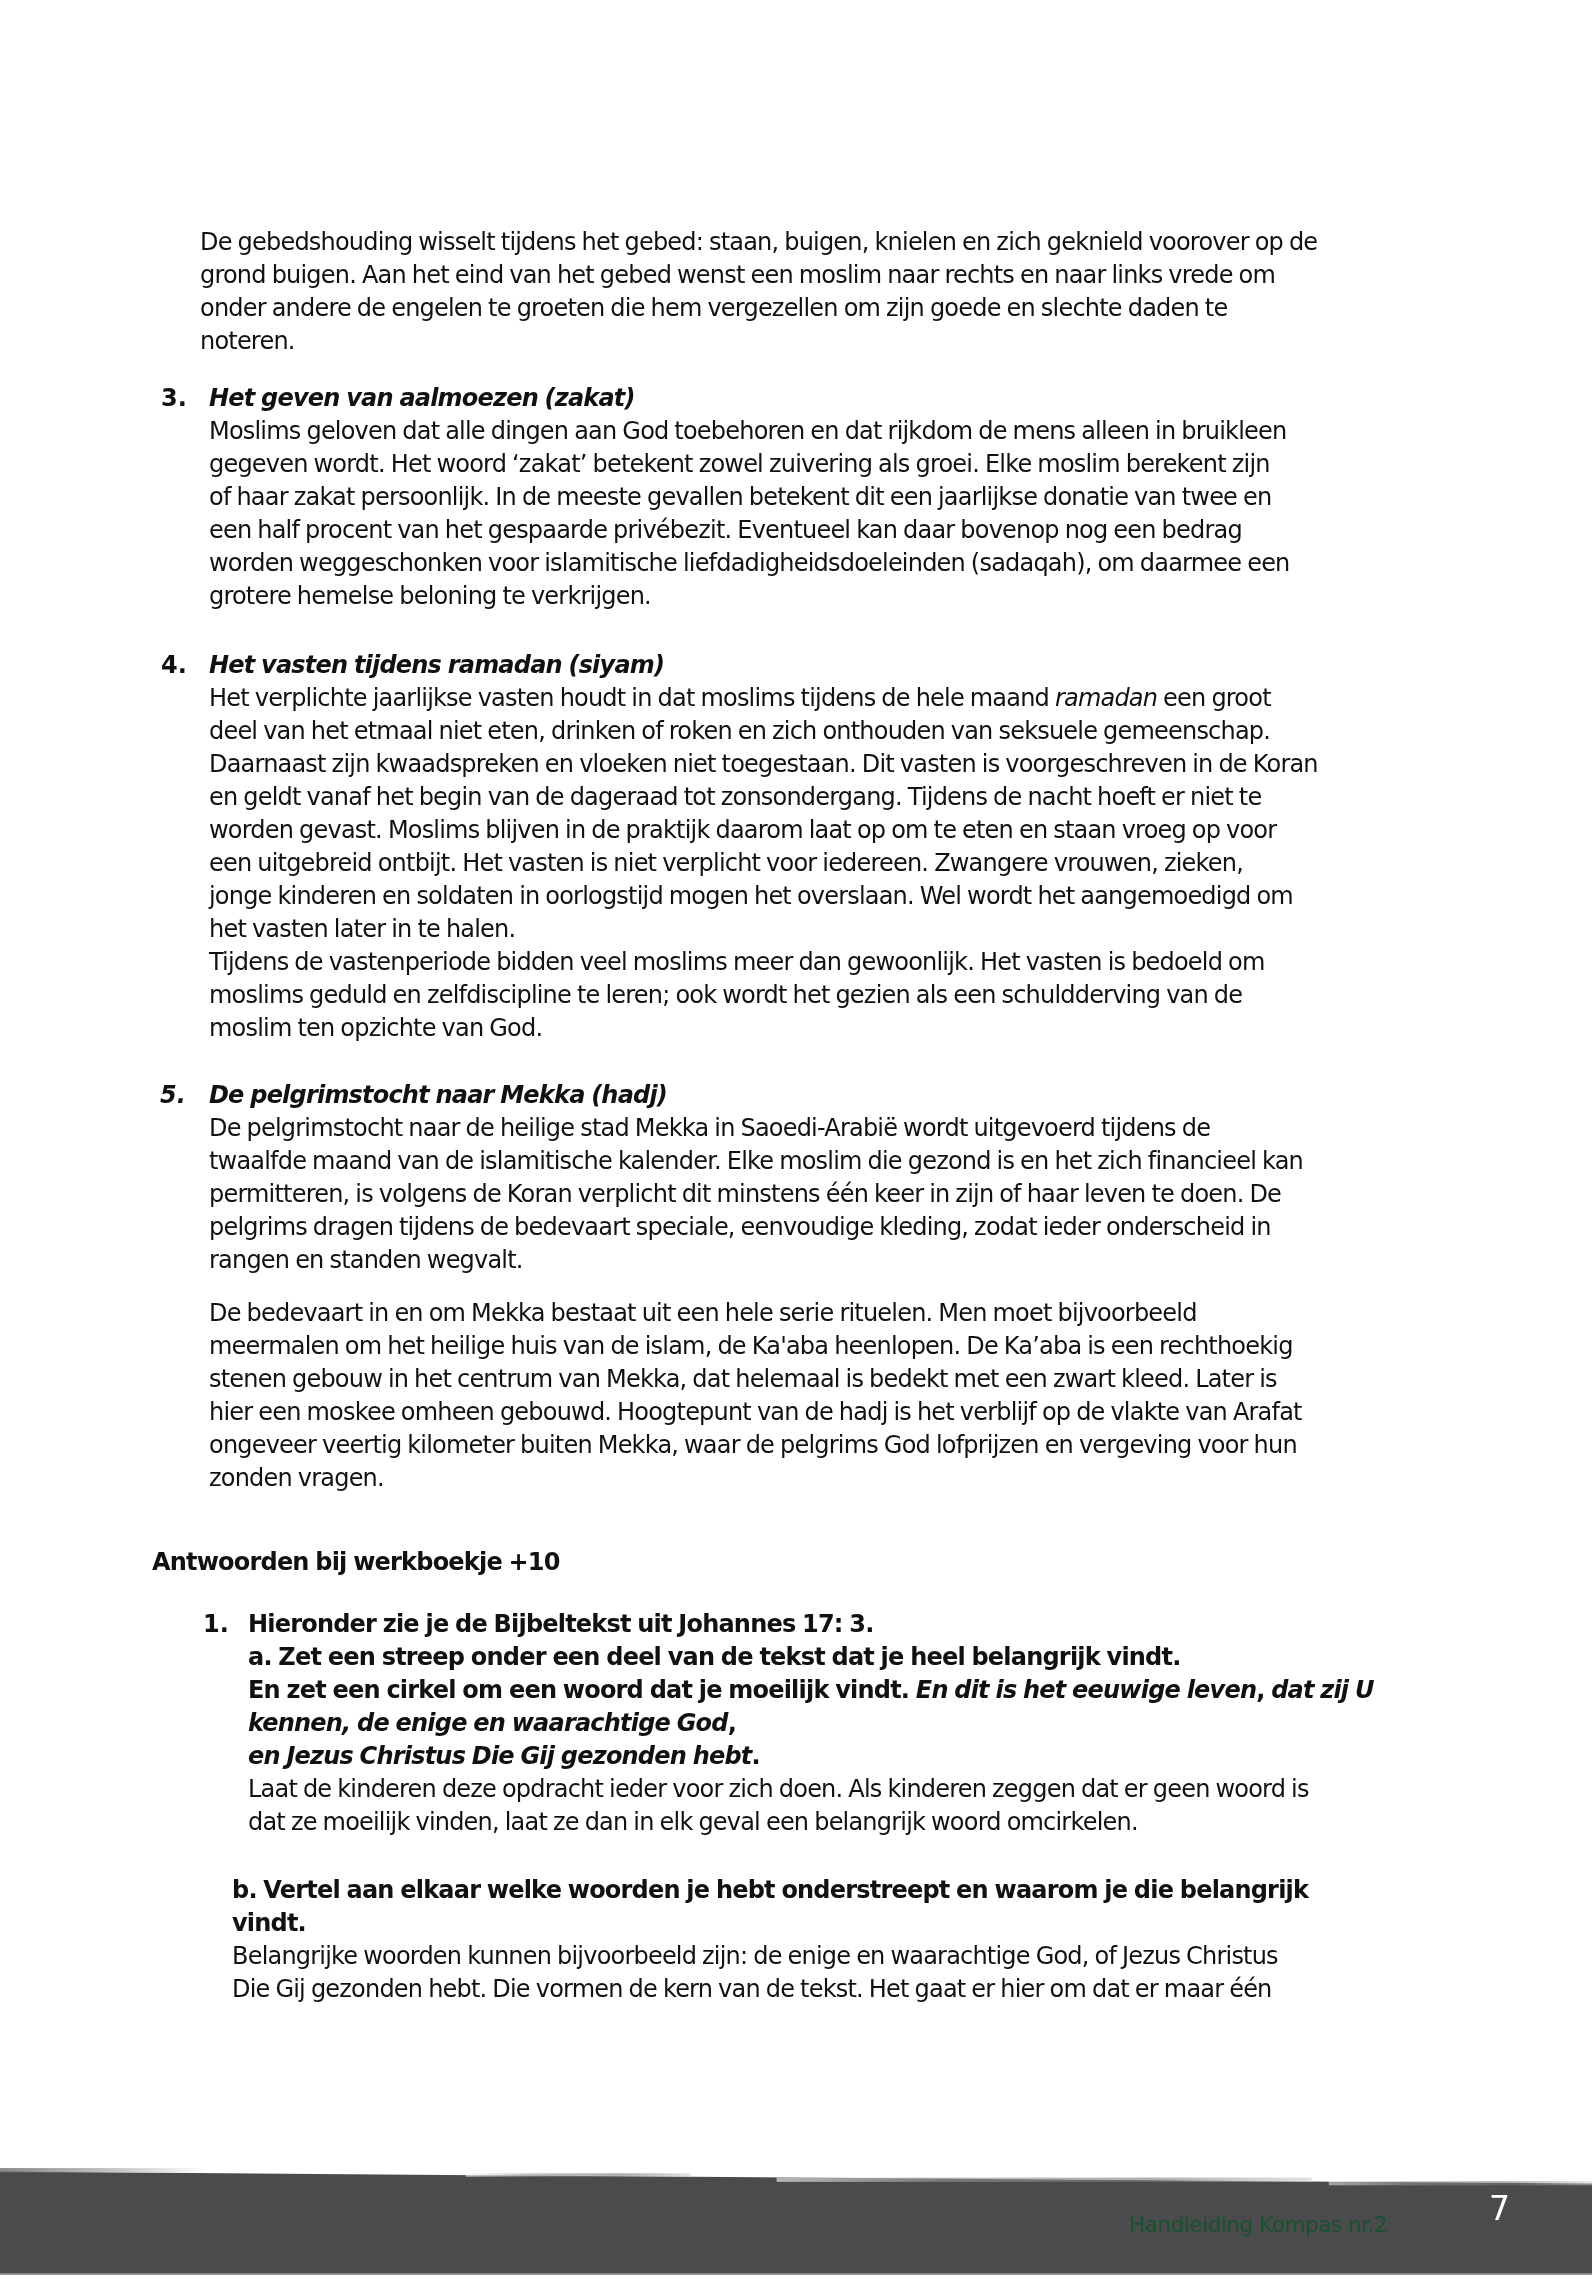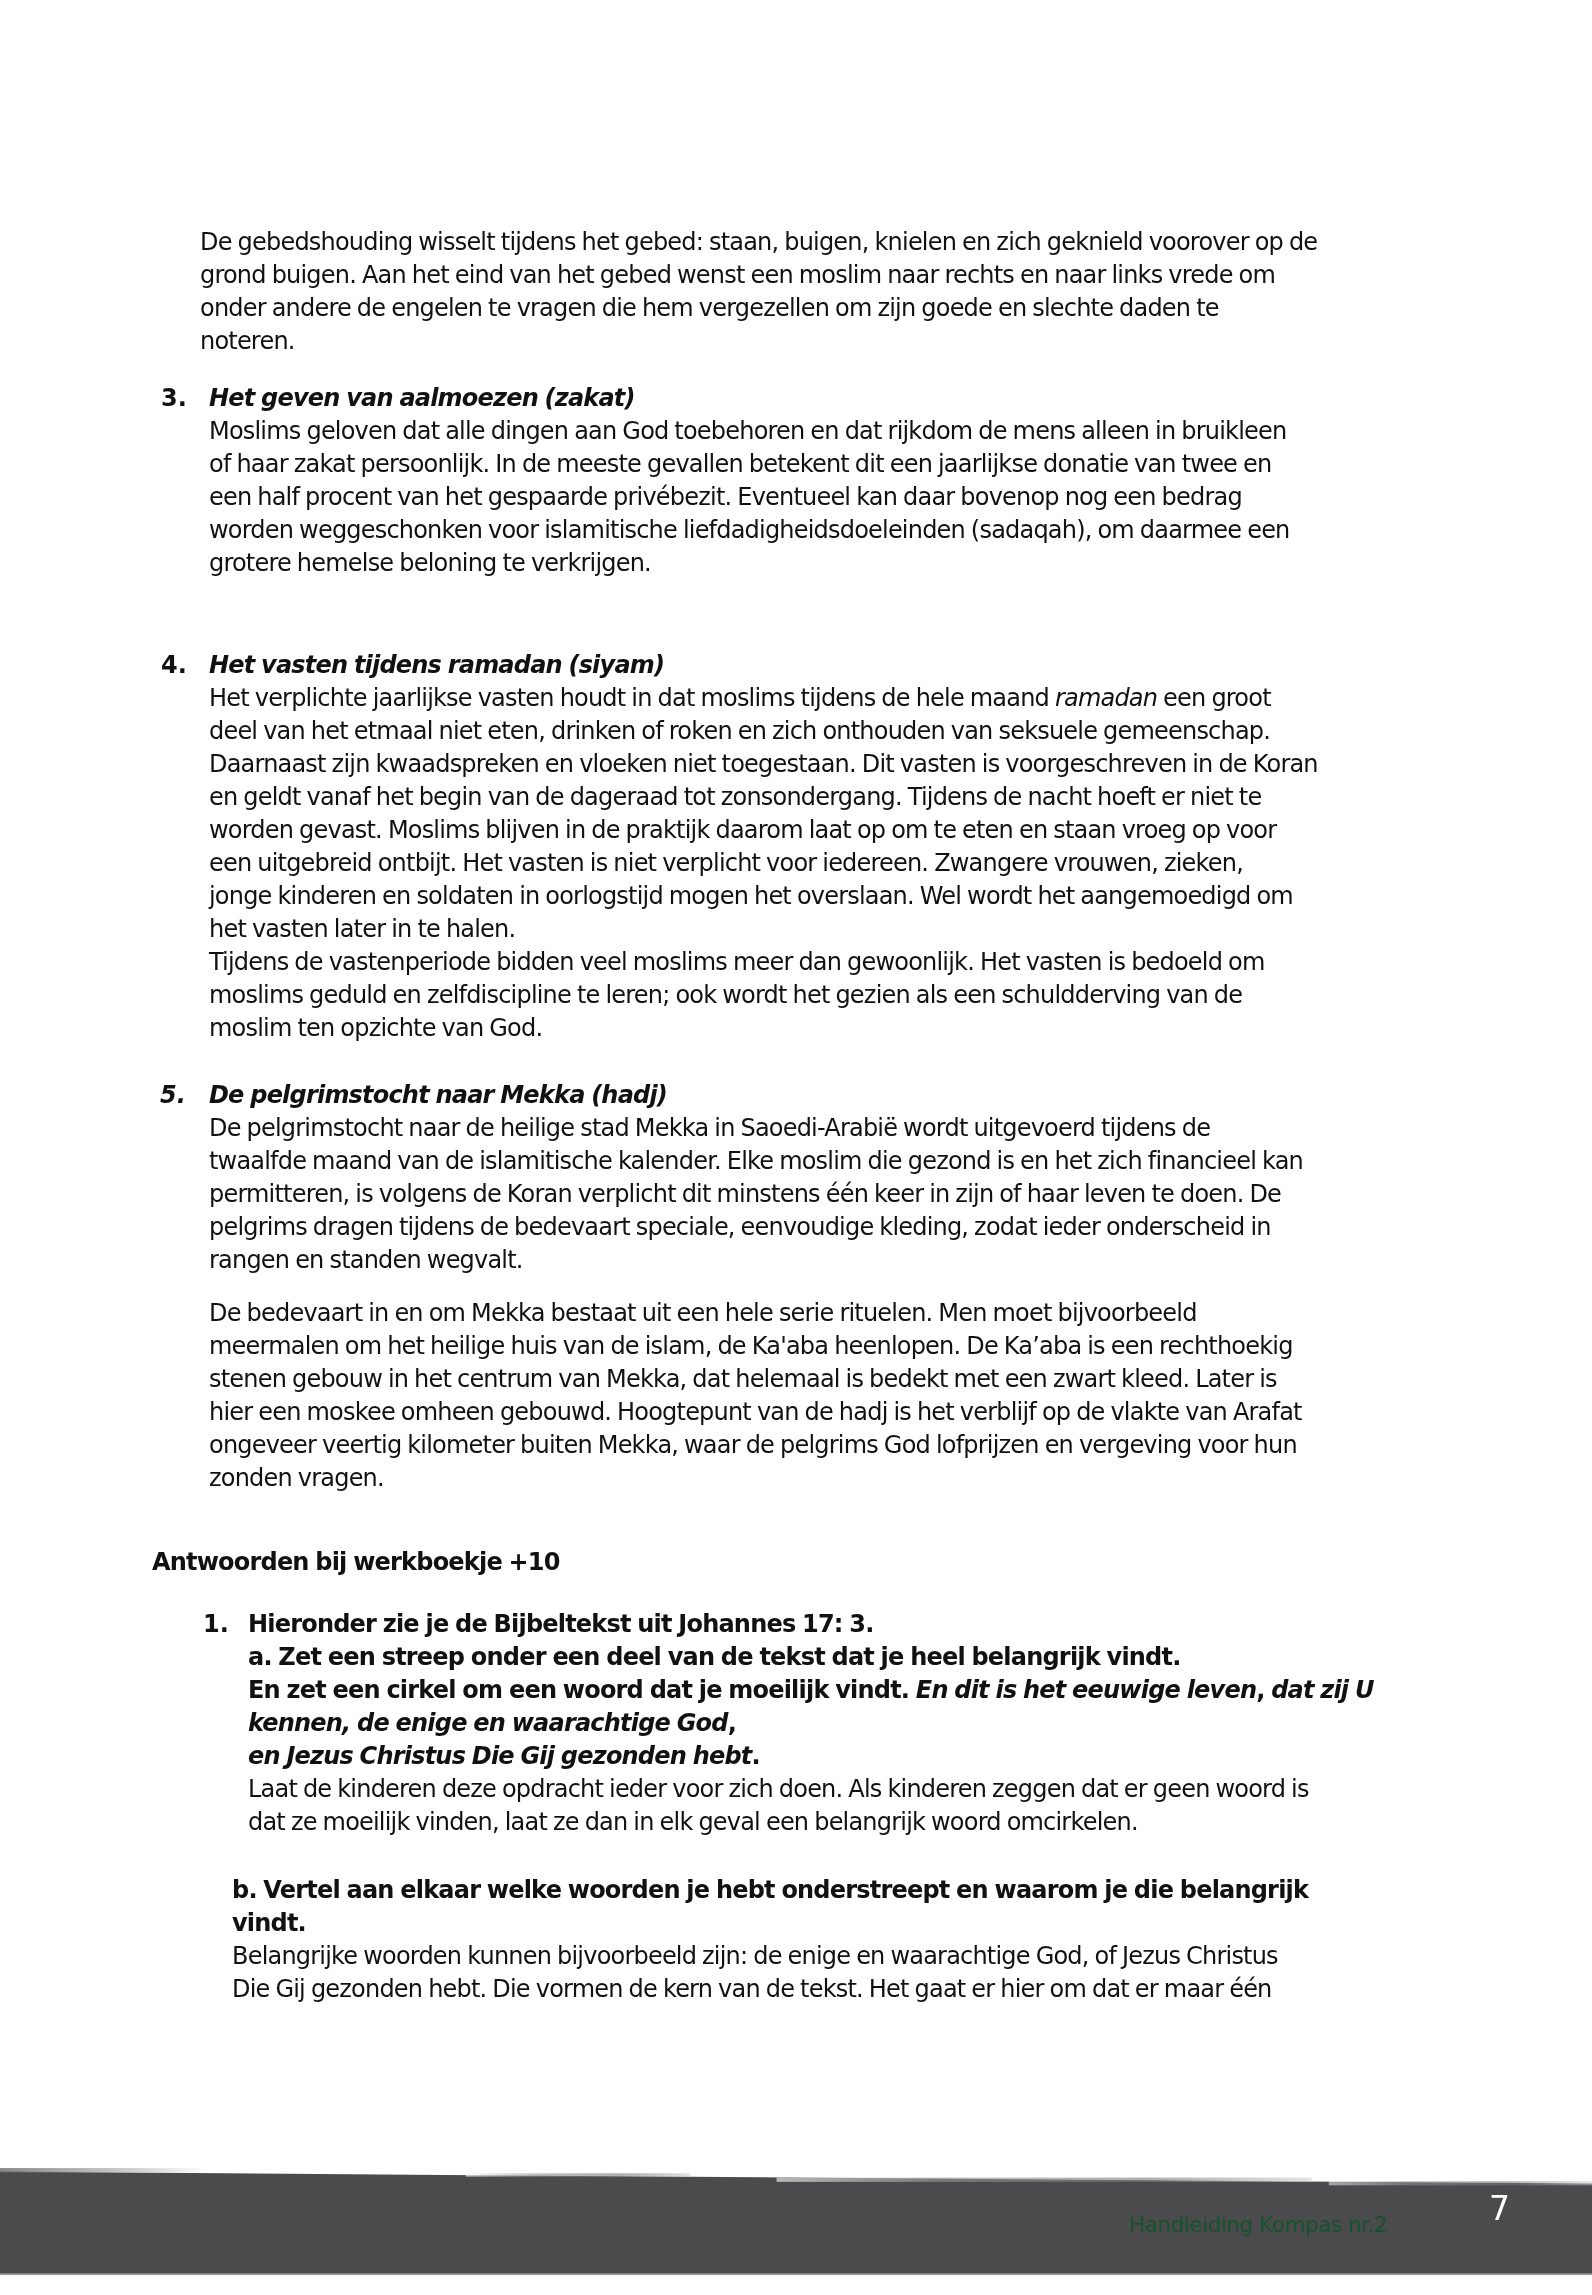--- a/index.html
+++ b/index.html
@@ -75,28 +75,29 @@
     }
   </style>
 </head>
 <body>
 
 <div class="page">
 
   <div class="para" style="left:200px; top:226px;">
     <span>De gebedshouding wisselt tijdens het gebed: staan, buigen, knielen en zich geknield voorover op de</span>
     <span>grond buigen. Aan het eind van het gebed wenst een moslim naar rechts en naar links vrede om</span>
-    <span>onder andere de engelen te vragen die hem vergezellen om zijn goede en slechte daden te</span>
+    <span>onder andere de engelen te groeten die hem vergezellen om zijn goede en slechte daden te</span>
     <span>noteren.</span>
   </div>
 
   <div class="num" style="left:161px; top:382px;">3.</div>
   <div class="para" style="left:209px; top:382px;">
     <span class="heading-i">Het geven van aalmoezen (zakat)</span>
     <span>Moslims geloven dat alle dingen aan God toebehoren en dat rijkdom de mens alleen in bruikleen</span>
+    <span>gegeven wordt. Het woord ‘zakat’ betekent zowel zuivering als groei. Elke moslim berekent zijn</span>
     <span>of haar zakat persoonlijk. In de meeste gevallen betekent dit een jaarlijkse donatie van twee en</span>
     <span>een half procent van het gespaarde privébezit. Eventueel kan daar bovenop nog een bedrag</span>
     <span>worden weggeschonken voor islamitische liefdadigheidsdoeleinden (sadaqah), om daarmee een</span>
     <span>grotere hemelse beloning te verkrijgen.</span>
   </div>
 
   <div class="num" style="left:161px; top:649px;">4.</div>
   <div class="para" style="left:209px; top:649px;">
     <span class="heading-i">Het vasten tijdens ramadan (siyam)</span>
     <span>

